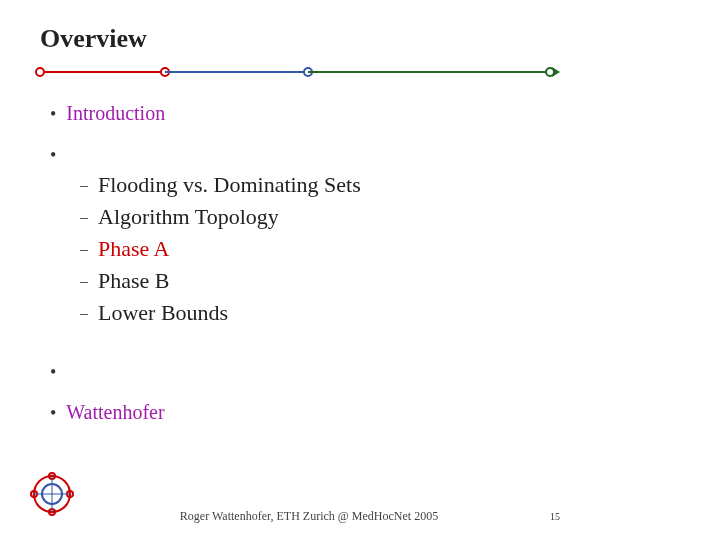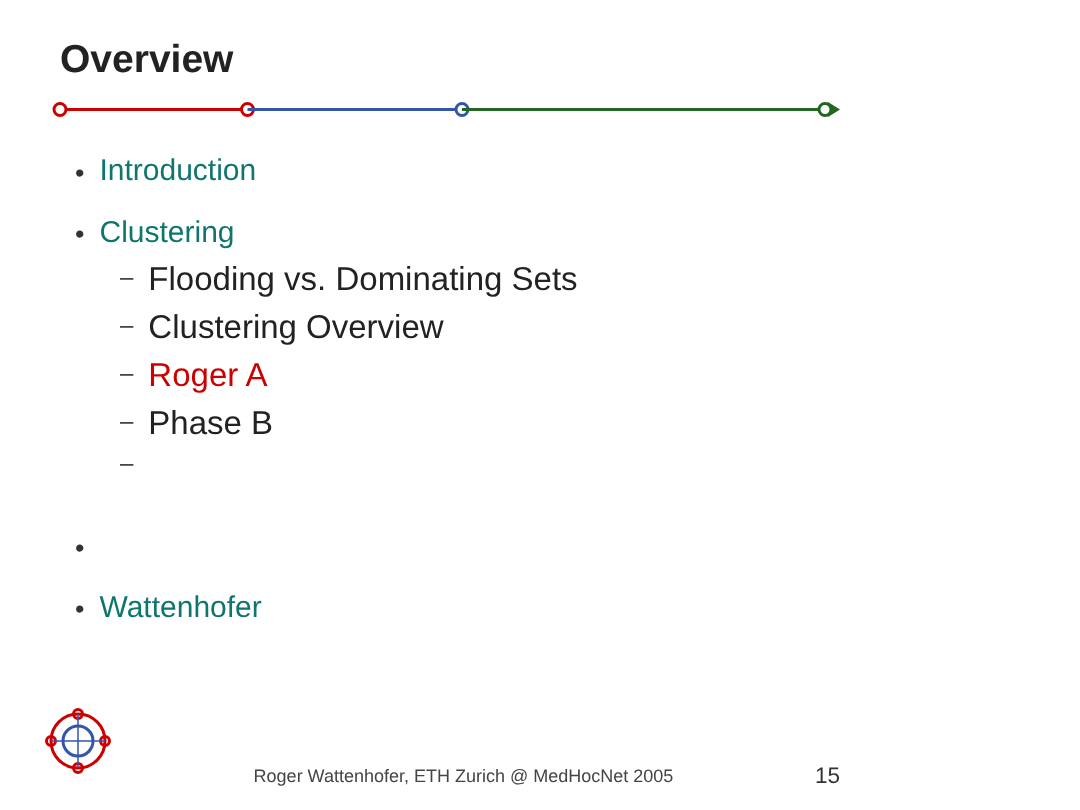--- a/index.html
+++ b/index.html
@@ -12,20 +12,21 @@
       position: relative;
       overflow: hidden;
     }
 
     .slide {
       width: 600px;
       height: 540px;
       background: #ffffff;
       padding: 24px 40px 20px 40px;
       position: relative;
+      font-family: Liberation Serif, serif;
     }
 
     .title {
       font-size: 26px;
       font-weight: bold;
       color: #222;
       margin-bottom: 10px;
     }
 
     
@@ -99,21 +100,21 @@
 
     .bullet-dot {
       font-size: 18px;
       margin-right: 10px;
       margin-top: 2px;
       color: #333;
     }
 
     .bullet-text {
       font-size: 20px;
-      color: #0f766e;
+      color: #a21caf;
       font-weight: normal;
     }
 
     .sub-list {
       margin-left: 30px;
       margin-top: 6px;
       margin-bottom: 10px;
     }
 
     .sub-item {
@@ -159,21 +160,21 @@
     .footer-text {
       font-size: 12px;
       color: #444;
       text-align: center;
       margin-left: 18px;
     }
 
     .page-num {
       position: absolute;
       right: 40px;
-      font-size: 15px;
+      font-size: 10px;
       color: #333;
     }
 
     
     .logo-circle {
       fill: none;
       stroke-width: 2;
     }
   </style>
 </head>
@@ -204,41 +205,41 @@
   <div class="content">
 
     <div class="bullet-item">
       <span class="bullet-dot">•</span>
       <span class="bullet-text">Introduction</span>
     </div>
 
     <div class="bullet-item" style="flex-direction: column;">
       <div style="display:flex; align-items:flex-start;">
         <span class="bullet-dot">•</span>
-        <span class="bullet-text">Clustering</span>
       </div>
       <div class="sub-list">
         <div class="sub-item">
           <span class="dash">–</span>
           <span class="sub-text">Flooding vs. Dominating Sets</span>
         </div>
         <div class="sub-item">
           <span class="dash">–</span>
-          <span class="sub-text">Clustering Overview</span>
-        </div>
-        <div class="sub-item">
-          <span class="dash">–</span>
-          <span class="sub-text highlight">Roger A</span>
+          <span class="sub-text">Algorithm Topology</span>
+        </div>
+        <div class="sub-item">
+          <span class="dash">–</span>
+          <span class="sub-text highlight">Phase A</span>
         </div>
         <div class="sub-item">
           <span class="dash">–</span>
           <span class="sub-text">Phase B</span>
         </div>
         <div class="sub-item">
           <span class="dash">–</span>
+          <span class="sub-text">Lower Bounds</span>
         </div>
       </div>
     </div>
 
     <div class="bullet-item">
       <span class="bullet-dot">•</span>
     </div>
 
     <div class="bullet-item">
       <span class="bullet-dot">•</span>

